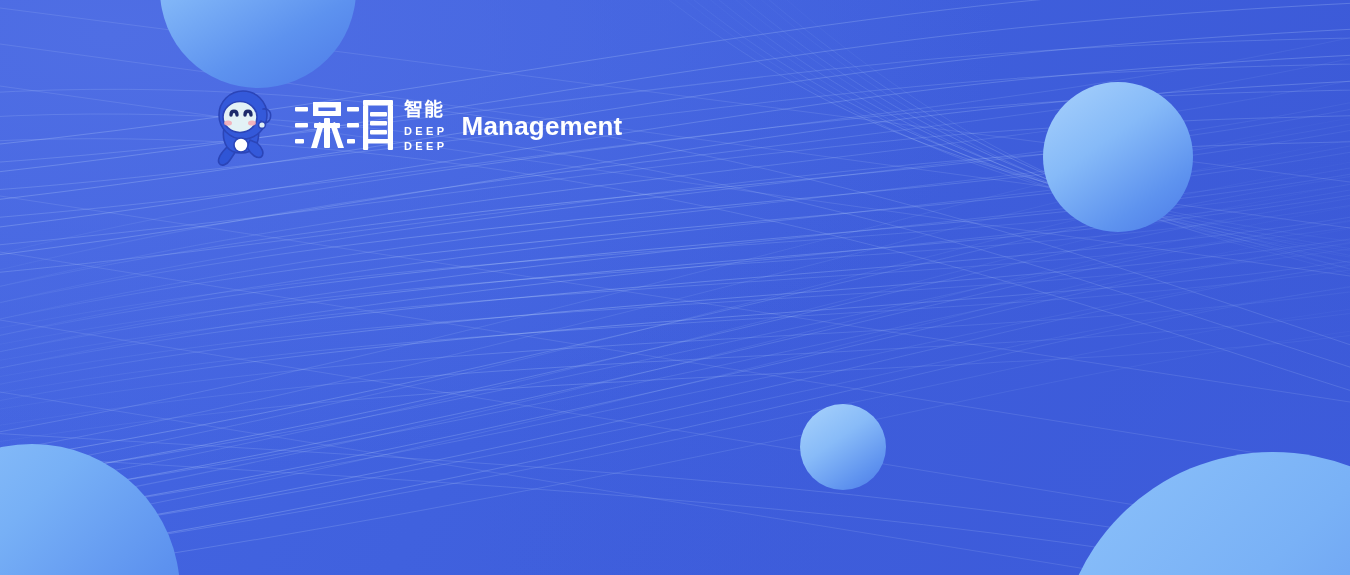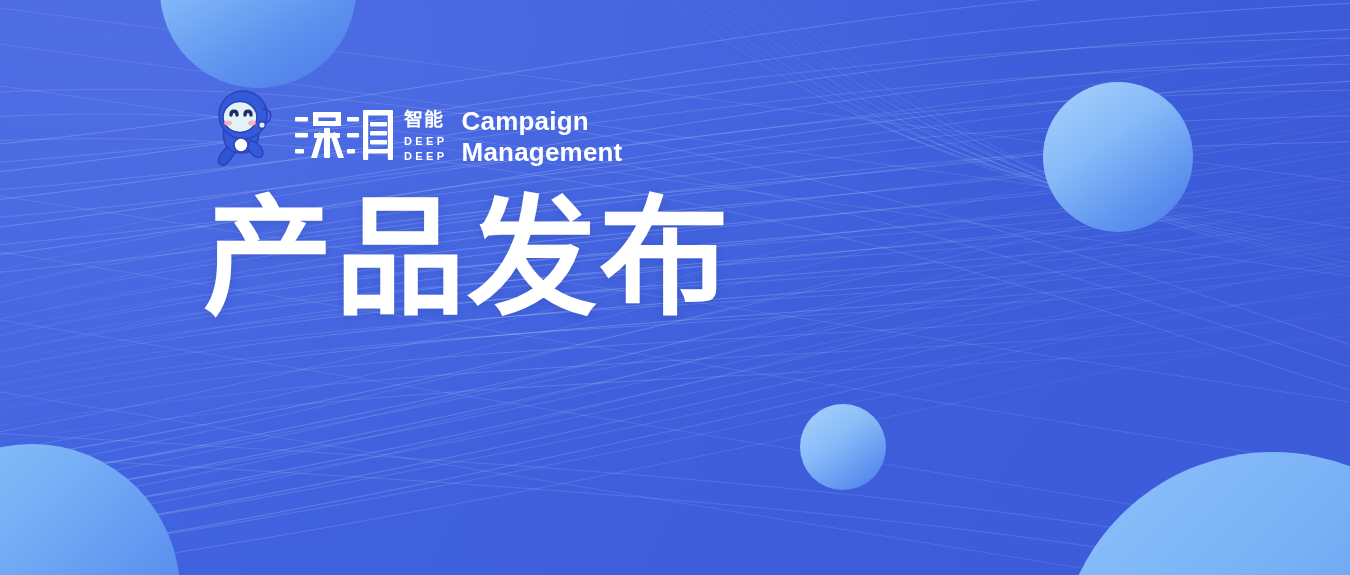--- a/index.html
+++ b/index.html
@@ -50,21 +50,21 @@
   .circle.c-bottom{
     left:1058px;top:452px;width:430px;height:430px;
     background:linear-gradient(135deg,#8dc2fa 0%,#79b1f6 38%,#6397f0 72%,#5181ea 100%);
   }
 
   
   .content{position:absolute;inset:0;}
 
   .brand{
     position:absolute;left:207px;top:85px;
-    display:flex;align-items:flex-end;
+    display:flex;align-items:center;
   }
 
   .mascot{width:72px;height:84px;margin-right:14px;flex:0 0 auto;}
   .mascot svg{display:block;width:100%;height:100%;}
 
   .brand-marks{display:flex;align-items:center;}
 
   .logo-cn{
     width:104px;height:58px;flex:0 0 auto;
     margin-right:7px;
@@ -297,24 +297,22 @@
           </svg>
         </div>
 
         <div class="logo-sub">
           <div class="logo-sub-cn">智能</div>
           <div class="logo-sub-en">DEEP</div>
           <div class="logo-sub-en">DEEP</div>
         </div>
 
         <div class="brand-title">
-          <div>Campaign</div>
           <div>Management</div>
         </div>
 
       </div>
     </div>
 
-    <div class="headline">产品发布</div>
 
 
   </div>
 </div>
 
 </body></html>

